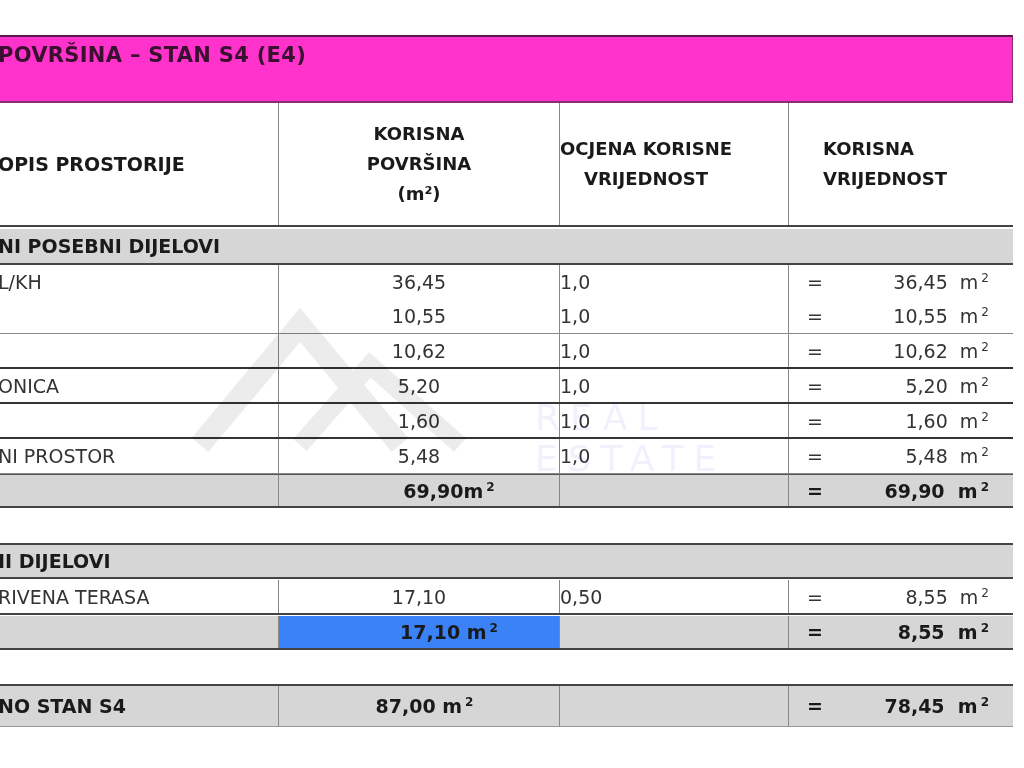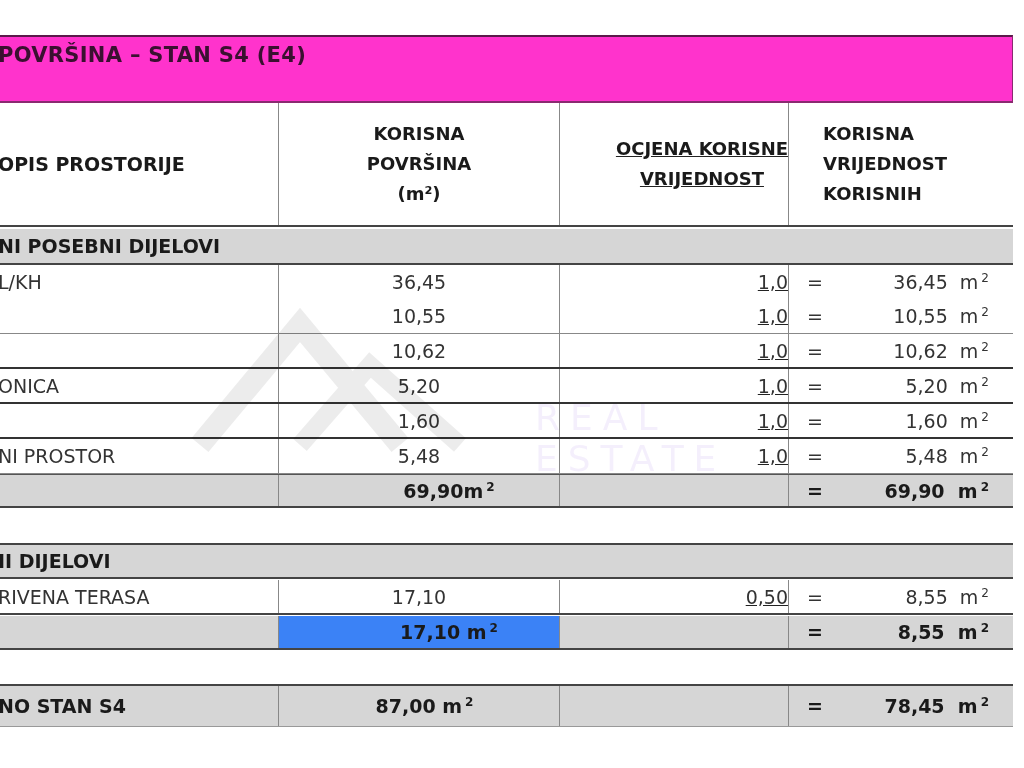--- a/index.html
+++ b/index.html
@@ -9,21 +9,21 @@
   .title-bar { left: -2px; top: 35px; width: 1015px; height: 68px;
                background: #ff33cc; border-top: 2px solid #5a1a4a; border-bottom: 2px solid #8a2a70;
                border-right: 1px solid #8a2a70; }
   .title-text { position: absolute; left: 0; top: 6px; font-size: 21px; font-weight: bold;
                 color: #3a1030; letter-spacing: 0.3px; white-space: nowrap; }
   .row { left: -2px; width: 1015px; }
   .cell { position: absolute; top: 0; height: 100%; display: flex; align-items: center;
           box-sizing: border-box; }
   .c1 { left: 0; width: 280px; padding-left: 0; }
   .c2 { left: 280px; width: 281px; justify-content: center; border-left: 1px solid #888; }
-  .c3 { left: 561px; width: 229px; justify-content: flex-end; border-left: 1px solid #888; text-decoration: underline; }
+  .c3 { left: 561px; width: 229px; justify-content: flex-start; border-left: 1px solid #888; }
   .c4 { left: 790px; width: 225px; border-left: 1px solid #888; }
   .hdr { font-weight: bold; font-size: 18px; text-align: center; line-height: 30px; color: #1a1a1a; }
   .hdr4 { text-align: left; padding-left: 34px; }
   .plain { font-size: 19px; color: #333; }
   .bold { font-weight: bold; font-size: 19px; color: #1a1a1a; }
   .grey { background: #d6d6d6; }
   .white { background: #ffffff; }
   .bt { border-top: 1px solid #555; }
   .bb { border-bottom: 2px solid #444; }
   .eq { position: absolute; left: 18px; }
@@ -52,21 +52,20 @@
   <div class="cell c3">
     <div class="hdr">
       <div>OCJENA KORISNE</div>
       <div>VRIJEDNOST</div>
     </div>
   </div>
   <div class="cell c4">
     <div class="hdr hdr4">
       <div>KORISNA</div>
       <div>VRIJEDNOST</div>
-      <div>KORISNIH</div>
     </div>
   </div>
 </div>
 
 <div class="abs row grey bb" style="top:229px;height:36px;">
   <div class="cell c1" style="width:600px;">
     <span class="bold">NI POSEBNI DIJELOVI</span>
   </div>
 </div>
 

